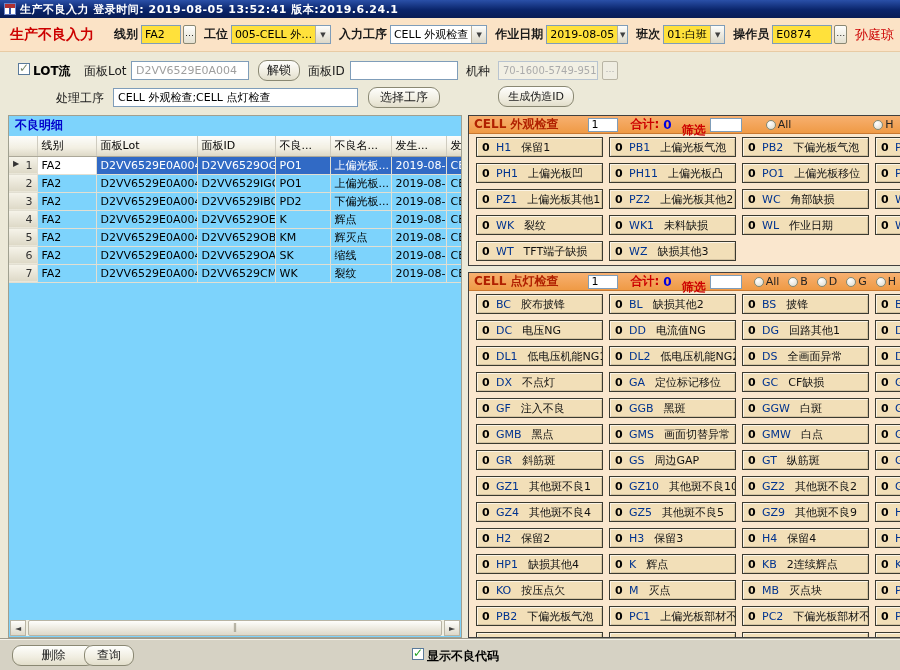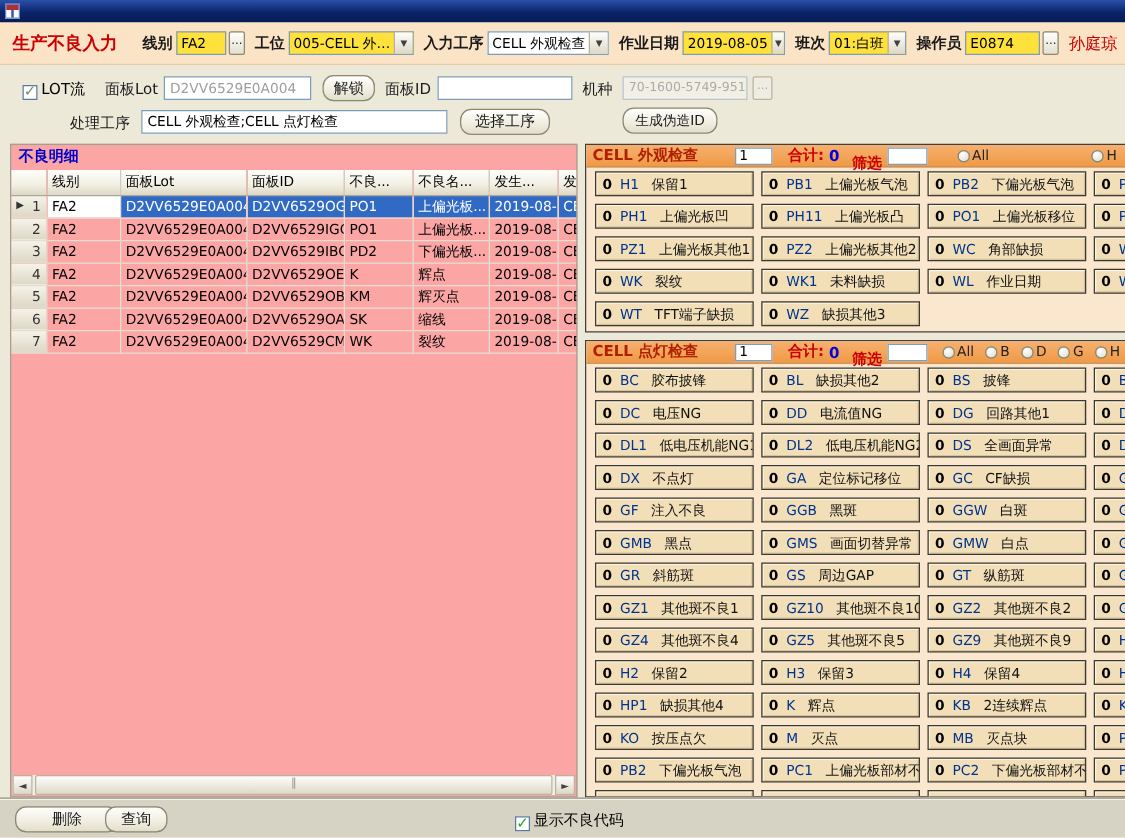--- a/index.html
+++ b/index.html
@@ -34,30 +34,30 @@
   .formzone { position:absolute; left:0; top:52px; width:900px; height:63px; background:#ECE9D8; }
   .flabel { position:absolute; font-size:12px; color:#1a1a1a; }
   .finput { position:absolute; height:19px; border:1px solid #7F9DB9; background:#fff; font-size:11px; padding:1px 4px;
     display:flex; align-items:center; overflow:hidden; white-space:nowrap; }
   .finput.gray { color:#9E9E9E; }
   .finput.disabled { background:#F2F0E4; color:#ABABAB; border-color:#B8C4D0; }
   .xpbtn { position:absolute; height:21px; border:1px solid #8A8873; border-radius:9px;
     background:linear-gradient(180deg,#FEFEFC 0%,#F0EDE0 60%,#E2DECB 100%);
     font-size:12px; color:#1a1a1a; display:flex; align-items:center; justify-content:center; cursor:default;
     font-family:inherit; }
-  .checkbox { display:inline-flex; align-items:flex-end; gap:3px; position:absolute; font-size:12px; }
+  .checkbox { display:inline-flex; align-items:flex-start; gap:3px; position:absolute; font-size:12px;font-weight:bold; }
   .cbox { width:12px; height:12px; border:1px solid #5A7A9A; background:#fff; position:relative; flex:0 0 auto; }
   .cbox.checked::after { content:"✓"; position:absolute; left:0; top:-3px; font-size:12px; font-weight:bold; color:#21A121; }
   .cbox.soft::after { color:#7A8A6A; }
 
   
   .main { position:absolute; left:0; top:115px; width:900px; height:523px; background:#ECE9D8; }
 
   
-  .grid-panel { position:absolute; left:8px; top:0; width:454px; height:523px; background:#fca5a5;
+  .grid-panel { position:absolute; left:8px; top:0; width:454px; height:523px; background:#7dd3fc;
     border:1px solid #A0A090; overflow:hidden; }
   .grid-title { color:#0000CC; font-weight:bold; font-size:12px; padding:1px 6px 2px; }
   table.grid { border-collapse:collapse; table-layout:fixed; width:492px; font-size:11px; }
   table.grid th { background:linear-gradient(180deg,#FDFDFB 0%,#F2EFE2 60%,#DDD8C6 100%);
     border-right:1px solid #CFCCC0; border-bottom:1px solid #ACA899; font-weight:normal; text-align:left;
     padding:2px 4px; height:20px; white-space:nowrap; overflow:hidden; }
   table.grid td { border-right:1px solid #E2DFD2; border-bottom:1px solid #E2DFD2; padding:1px 4px; height:16px;
     white-space:nowrap; overflow:hidden; }
   td.rownum { background:linear-gradient(180deg,#F6F4EA,#DDD8C6); border-right:1px solid #ACA899;
     border-bottom:1px solid #ACA899; text-align:right; color:#333; }
@@ -98,20 +98,21 @@
 
   
   .footer { position:absolute; left:0; top:638px; width:900px; height:32px; background:#D6D2C4;
     border-top:1px solid #9C9A8C; box-shadow:inset 0 1px 0 #F5F3EA; }
 </style>
 </head>
 <body>
 
 <div class="titlebar">
   <span class="appicon"></span>
+  <span class="txt">生产不良入力 登录时间: 2019-08-05 13:52:41   版本:2019.6.24.1</span>
 </div>
 
 <div class="toolbar">
   <span class="screen-title">生产不良入力</span>
 
   <span class="tlabel">线别</span>
   <span class="field yellow" style="width:52px">
       <span class="val">FA2</span>
     </span>
   <span class="browse-btn">…</span>

